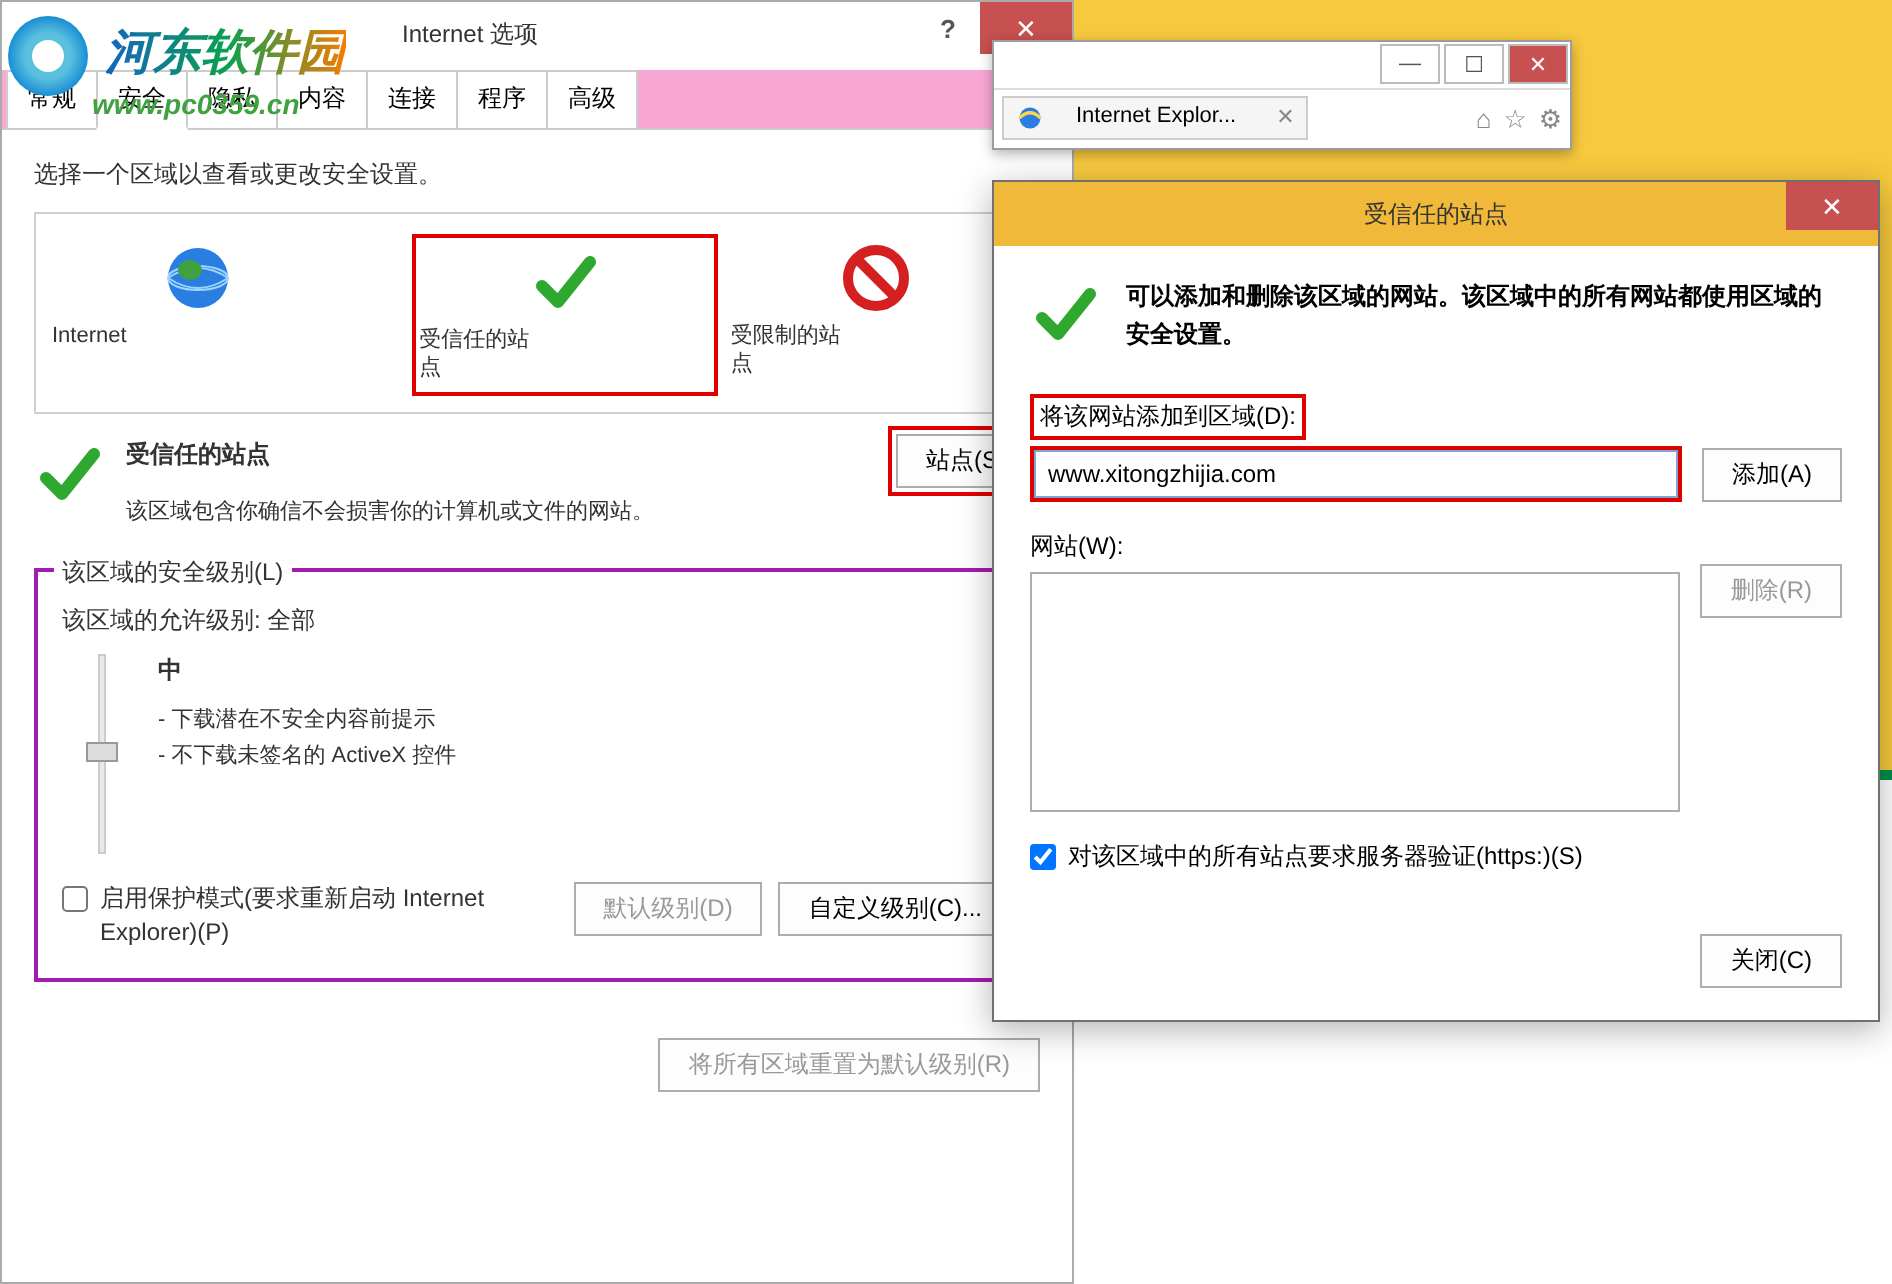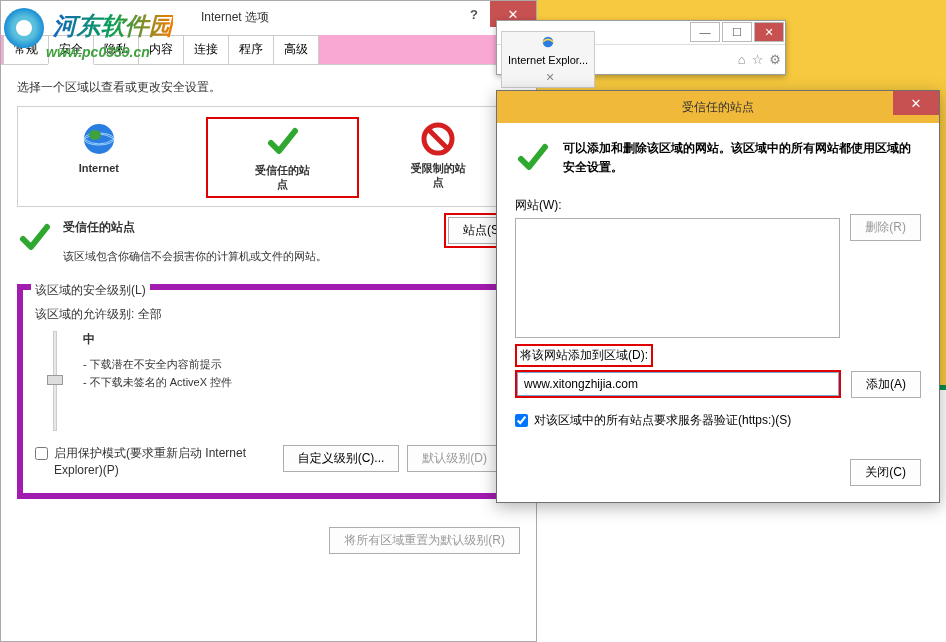--- a/index.html
+++ b/index.html
@@ -23,36 +23,36 @@
 .watermark .wm-url { display: block; font-size: 14px; color: #3fa23f; margin-left: 42px; margin-top: -4px; font-style: italic; }
 
 .tabs { display: flex; background: #f9a8d4; border-bottom: 1px solid #ccc; margin-top: 2px; padding-left: 2px; }
 .tab { padding: 5px 10px; font-size: 12px; border: 1px solid #ccc; border-bottom: none; background: #fff; margin-right: -1px; cursor: pointer; }
 .tab.active { background: #fff; border-bottom: 2px solid #fff; margin-bottom: -1px; z-index: 1; }
 
 .panel-body { padding: 14px 16px; font-size: 12px; color: #333; }
 .intro-text { margin-bottom: 10px; }
 
 .zone-box { border: 1px solid #d0d0d0; padding: 10px 6px 8px; display: flex; gap: 4px; position: relative; }
-.zone-item { flex: 1; text-align: center; padding: 4px 2px; cursor: pointer; font-weight: bold; }
+.zone-item { flex: 1; padding: 4px 2px; cursor: pointer; }
 .zone-item.selected { border: 2px solid #e00000; margin-left: 28px; }
 .zone-icon { width: 36px; height: 36px; margin: 0 auto 4px; display: flex; align-items: center; justify-content: center; }
 .zone-icon svg { width: 36px; height: 36px; }
 .zone-label { font-size: 11px; line-height: 1.3; }
 
 .zone-info { display: flex; align-items: flex-start; margin-top: 12px; position: relative; }
 .zone-info .check-lg { width: 36px; height: 36px; margin-right: 10px; flex-shrink: 0; }
 .zone-info-text { flex: 1; }
 .zone-info-text .zi-title { font-weight: bold; margin-bottom: 4px; }
 .zone-info-text .zi-desc { font-size: 11px; line-height: 1.5; margin-top: 12px; }
 .sites-btn-wrap { border: 2px solid #e00000; padding: 2px; position: absolute; right: -2px; top: -6px; }
 .btn { background: #fdfdfd; border: 1px solid #adadad; padding: 4px 14px; font-size: 12px; cursor: pointer; }
 .btn.disabled { color: #999; }
 
-.group { border: 6px solid #a21caf; margin-top: 20px; padding: 10px 12px 14px; position: relative; }
+.group { border: 2px solid #a21caf; margin-top: 20px; padding: 10px 12px 14px; position: relative; }
 .group-title { position: absolute; top: -8px; left: 8px; background: #fff; padding: 0 4px; font-size: 12px; }
 .level-row { margin-top: 6px; font-size: 12px; }
 .slider-area { display: flex; margin-top: 8px; }
 .slider { width: 24px; height: 100px; position: relative; margin-right: 16px; margin-left: 8px; }
 .slider-track { position: absolute; left: 10px; top: 0; width: 4px; height: 100px; background: #e8e8e8; border: 1px solid #ccc; }
 .slider-thumb { position: absolute; left: 4px; top: 44px; width: 16px; height: 10px; background: #ddd; border: 1px solid #999; }
 .slider-text .lvl { font-weight: bold; margin-bottom: 8px; }
 .slider-text .lvl-desc { font-size: 11px; line-height: 1.6; }
 
 .protect-row { display: flex; align-items: flex-start; margin-top: 14px; }
@@ -61,21 +61,21 @@
 .btn-row { display: flex; gap: 8px; margin-left: auto; }
 
 .reset-row { text-align: right; margin-top: 28px; }
 
 
 .browser-win { position: absolute; left: 496px; top: 20px; width: 290px; height: 55px; background: #fff; border: 1px solid #9c9c9c; box-shadow: 0 2px 6px rgba(0,0,0,0.3); }
 .browser-titlebar { height: 24px; background: #fff; display: flex; justify-content: flex-end; border-bottom: 1px solid #ddd; }
 .browser-titlebar .tbtn { width: 30px; height: 20px; display: flex; align-items: center; justify-content: center; color: #555; border: 1px solid #bbb; margin: 1px; font-size: 11px; }
 .browser-titlebar .tbtn.close { background: #c75050; color: #fff; }
 .browser-tab-row { display: flex; align-items: center; height: 28px; padding: 2px 4px; }
-.browser-tab { display: flex; align-items: center; background: #f5f5f5; border: 1px solid #ccc; padding: 3px 6px; font-size: 11px; gap: 5px; flex-direction: column; }
+.browser-tab { display: flex; align-items: flex-start; background: #f5f5f5; border: 1px solid #ccc; padding: 3px 6px; font-size: 11px; gap: 16px; }
 .ie-icon { width: 14px; height: 14px; }
 .browser-icons { margin-left: auto; display: flex; gap: 6px; color: #888; }
 .browser-icons span { font-size: 13px; }
 
 
 .dlg-trusted { position: absolute; left: 496px; top: 90px; width: 444px; background: #fff; border: 1px solid #707070; box-shadow: 0 4px 16px rgba(0,0,0,0.3); }
 .dlg-trusted-title { background: #f0b93a; color: #333; height: 32px; display: flex; align-items: center; justify-content: center; font-size: 12px; position: relative; }
 .dlg-trusted-title .close-x { position: absolute; right: 0; top: 0; width: 46px; height: 24px; background: #c75050; color: #fff; display: flex; align-items: center; justify-content: center; font-size: 13px; }
 .dlg-trusted-body { padding: 16px 18px; font-size: 12px; }
 .trusted-intro { display: flex; align-items: flex-start; gap: 12px; margin-bottom: 20px; }
@@ -191,22 +191,22 @@
           <div class="lvl">中</div>
           <div class="lvl-desc">- 下载潜在不安全内容前提示</div>
           <div class="lvl-desc">- 不下载未签名的 ActiveX 控件</div>
         </div>
       </div>
 
       <div class="protect-row">
         <input type="checkbox" style="">
         <label>启用保护模式(要求重新启动 Internet Explorer)(P)</label>
         <div class="btn-row">
+          <button class="btn disabled">默认级别(D)</button>
           <button class="btn">自定义级别(C)...</button>
-          <button class="btn disabled">默认级别(D)</button>
         </div>
       </div>
     </div>
 
     <div class="reset-row">
       <button class="btn disabled">将所有区域重置为默认级别(R)</button>
     </div>
   </div>
 </div>
 
@@ -241,40 +241,40 @@
   <div class="dlg-trusted-body">
     <div class="trusted-intro">
       <div class="check-lg">
         <svg viewBox="0 0 36 36">
             <path d="M6 20 L14 28 L30 8" fill="none" stroke="#2fa82f" stroke-width="6" stroke-linecap="round" stroke-linejoin="round"></path>
           </svg>
       </div>
       <div class="trusted-intro-text">可以添加和删除该区域的网站。该区域中的所有网站都使用区域的安全设置。</div>
     </div>
 
+    <div class="field-row">
+      <div class="field-label-wrap">
+        <span>将该网站添加到区域(D):</span>
+      </div>
+      <div class="input-row">
+        <div class="site-input-wrap">
+          <input class="site-input" value="www.xitongzhijia.com" style="">
+        </div>
+        <button class="btn">添加(A)</button>
+      </div>
+    </div>
+
     <div class="field-row" style="margin-top:14px">
       <div>网站(W):</div>
       <div class="input-row">
         <div class="listbox" style="flex:1"></div>
         <button class="btn disabled" style="align-self:flex-start">删除(R)</button>
       </div>
     </div>
 
-    <div class="field-row">
-      <div class="field-label-wrap">
-        <span>将该网站添加到区域(D):</span>
-      </div>
-      <div class="input-row">
-        <div class="site-input-wrap">
-          <input class="site-input" value="www.xitongzhijia.com" style="">
-        </div>
-        <button class="btn">添加(A)</button>
-      </div>
-    </div>
-
     <div class="https-row">
       <input type="checkbox" checked="" style="">
       <label>对该区域中的所有站点要求服务器验证(https:)(S)</label>
     </div>
 
     <div class="close-row">
       <button class="btn">关闭(C)</button>
     </div>
   </div>
 </div>

